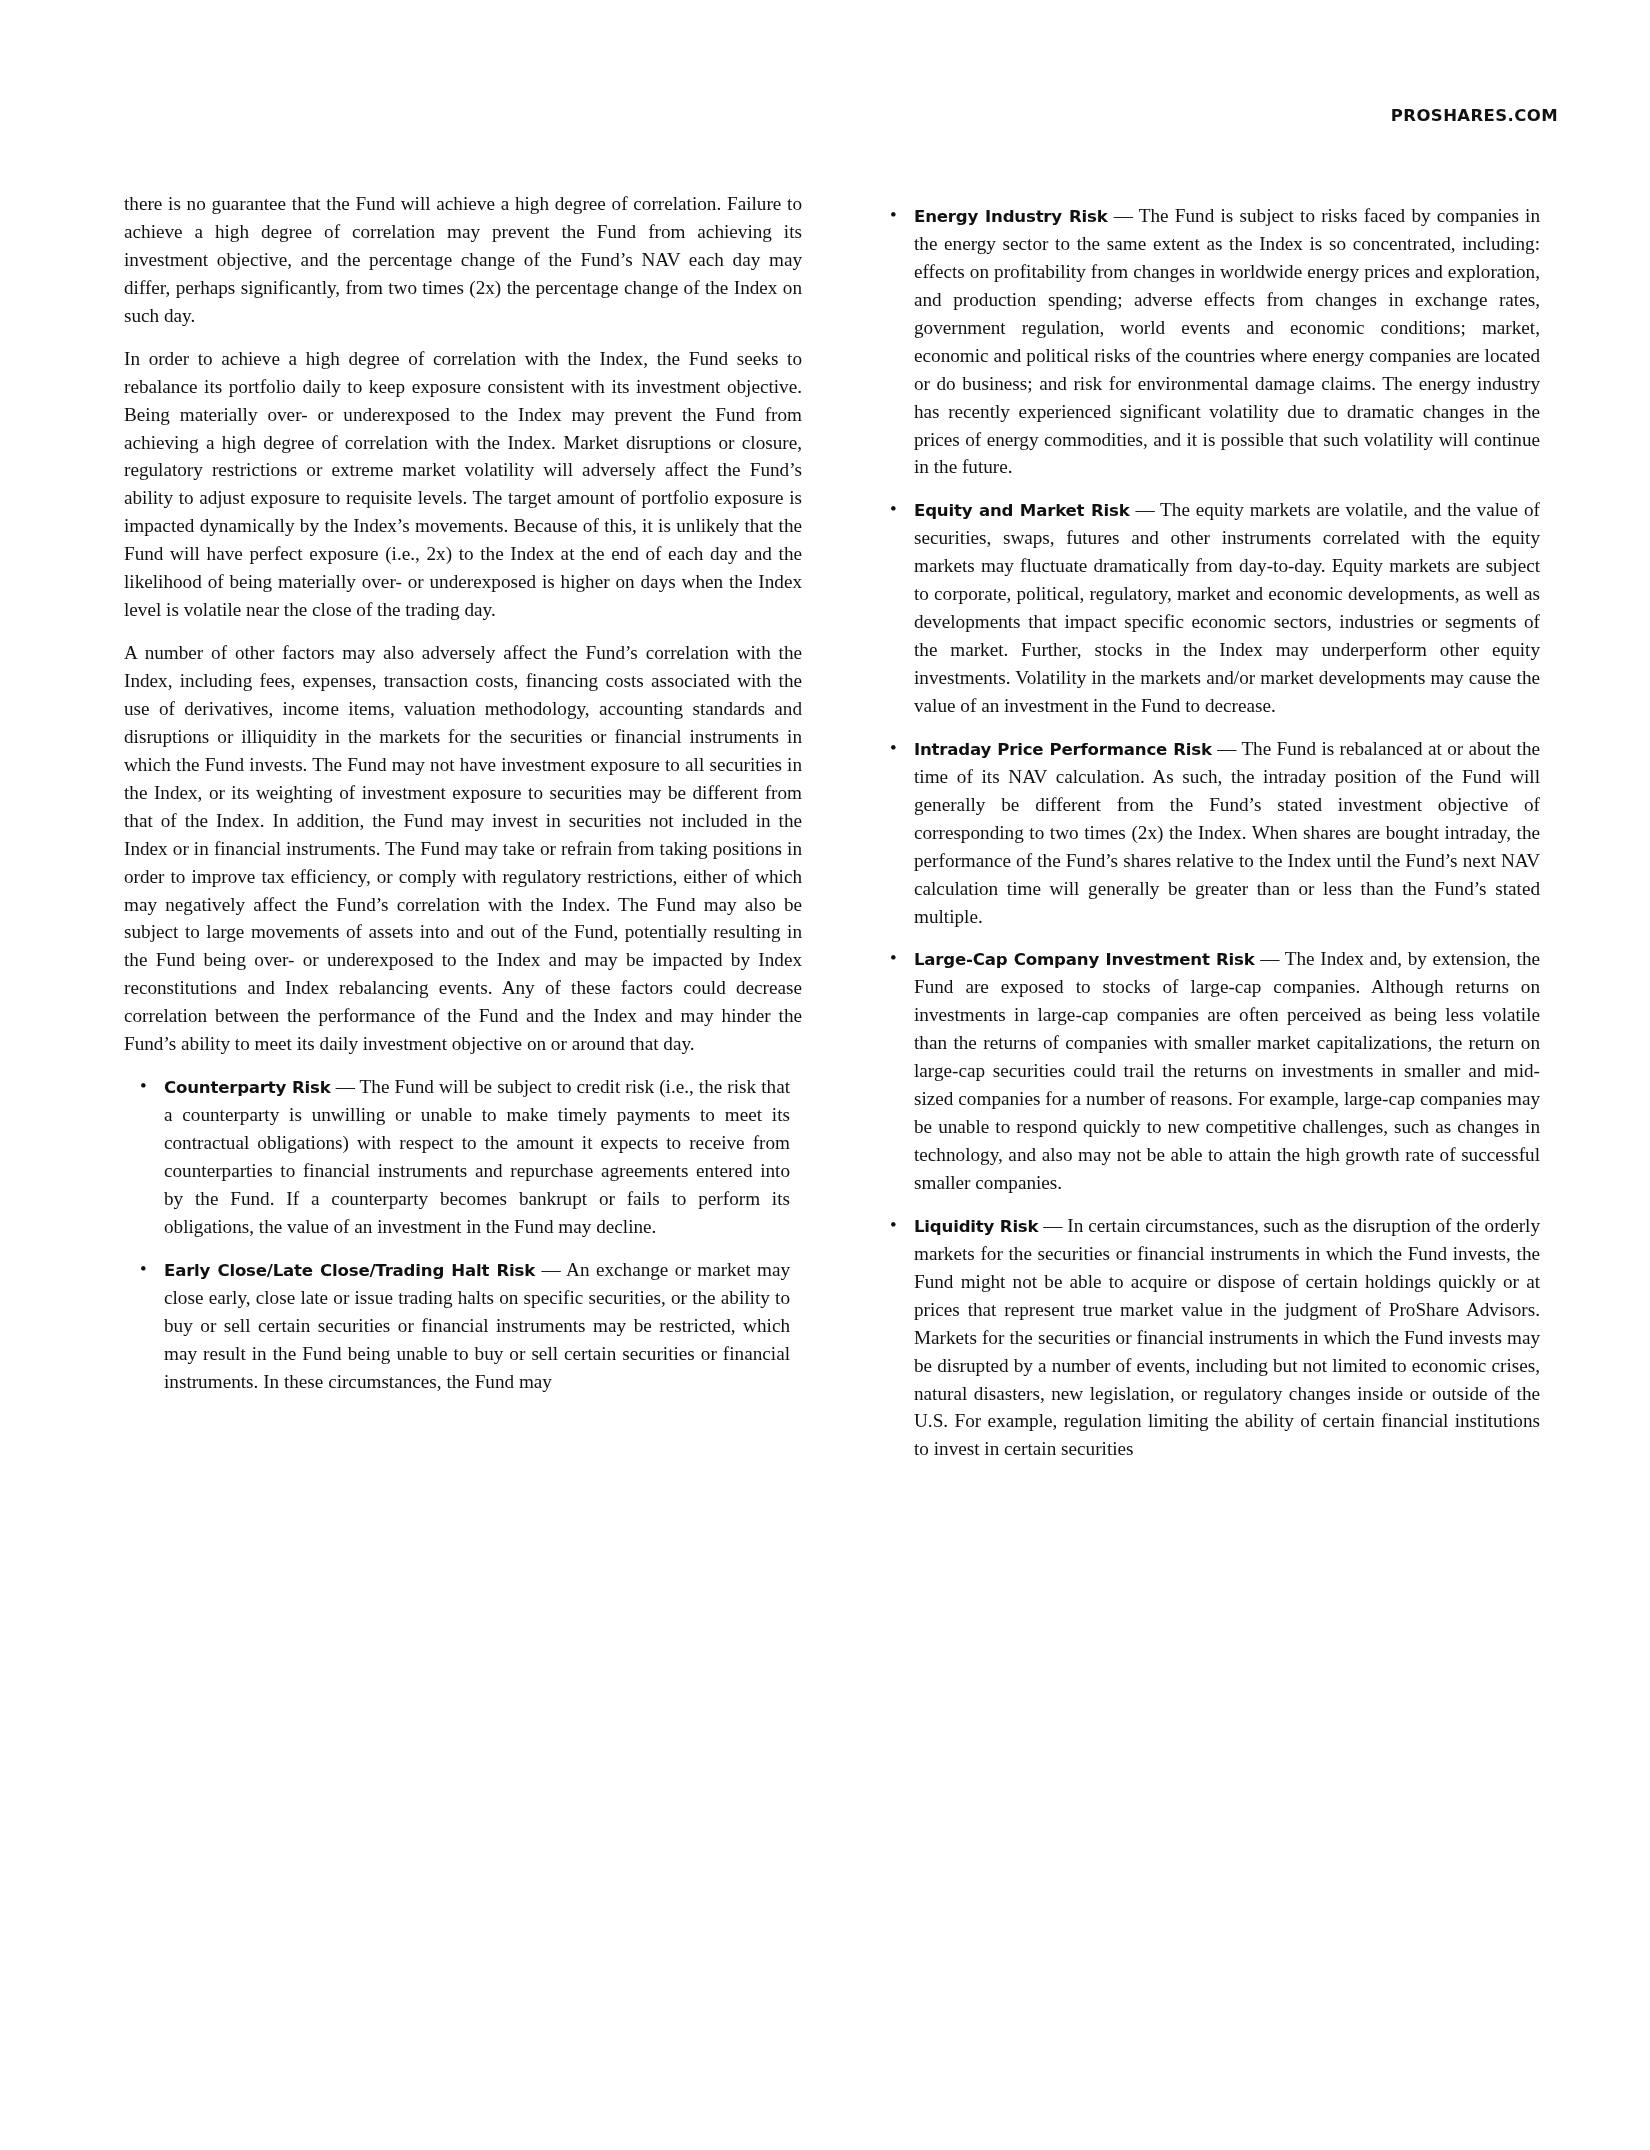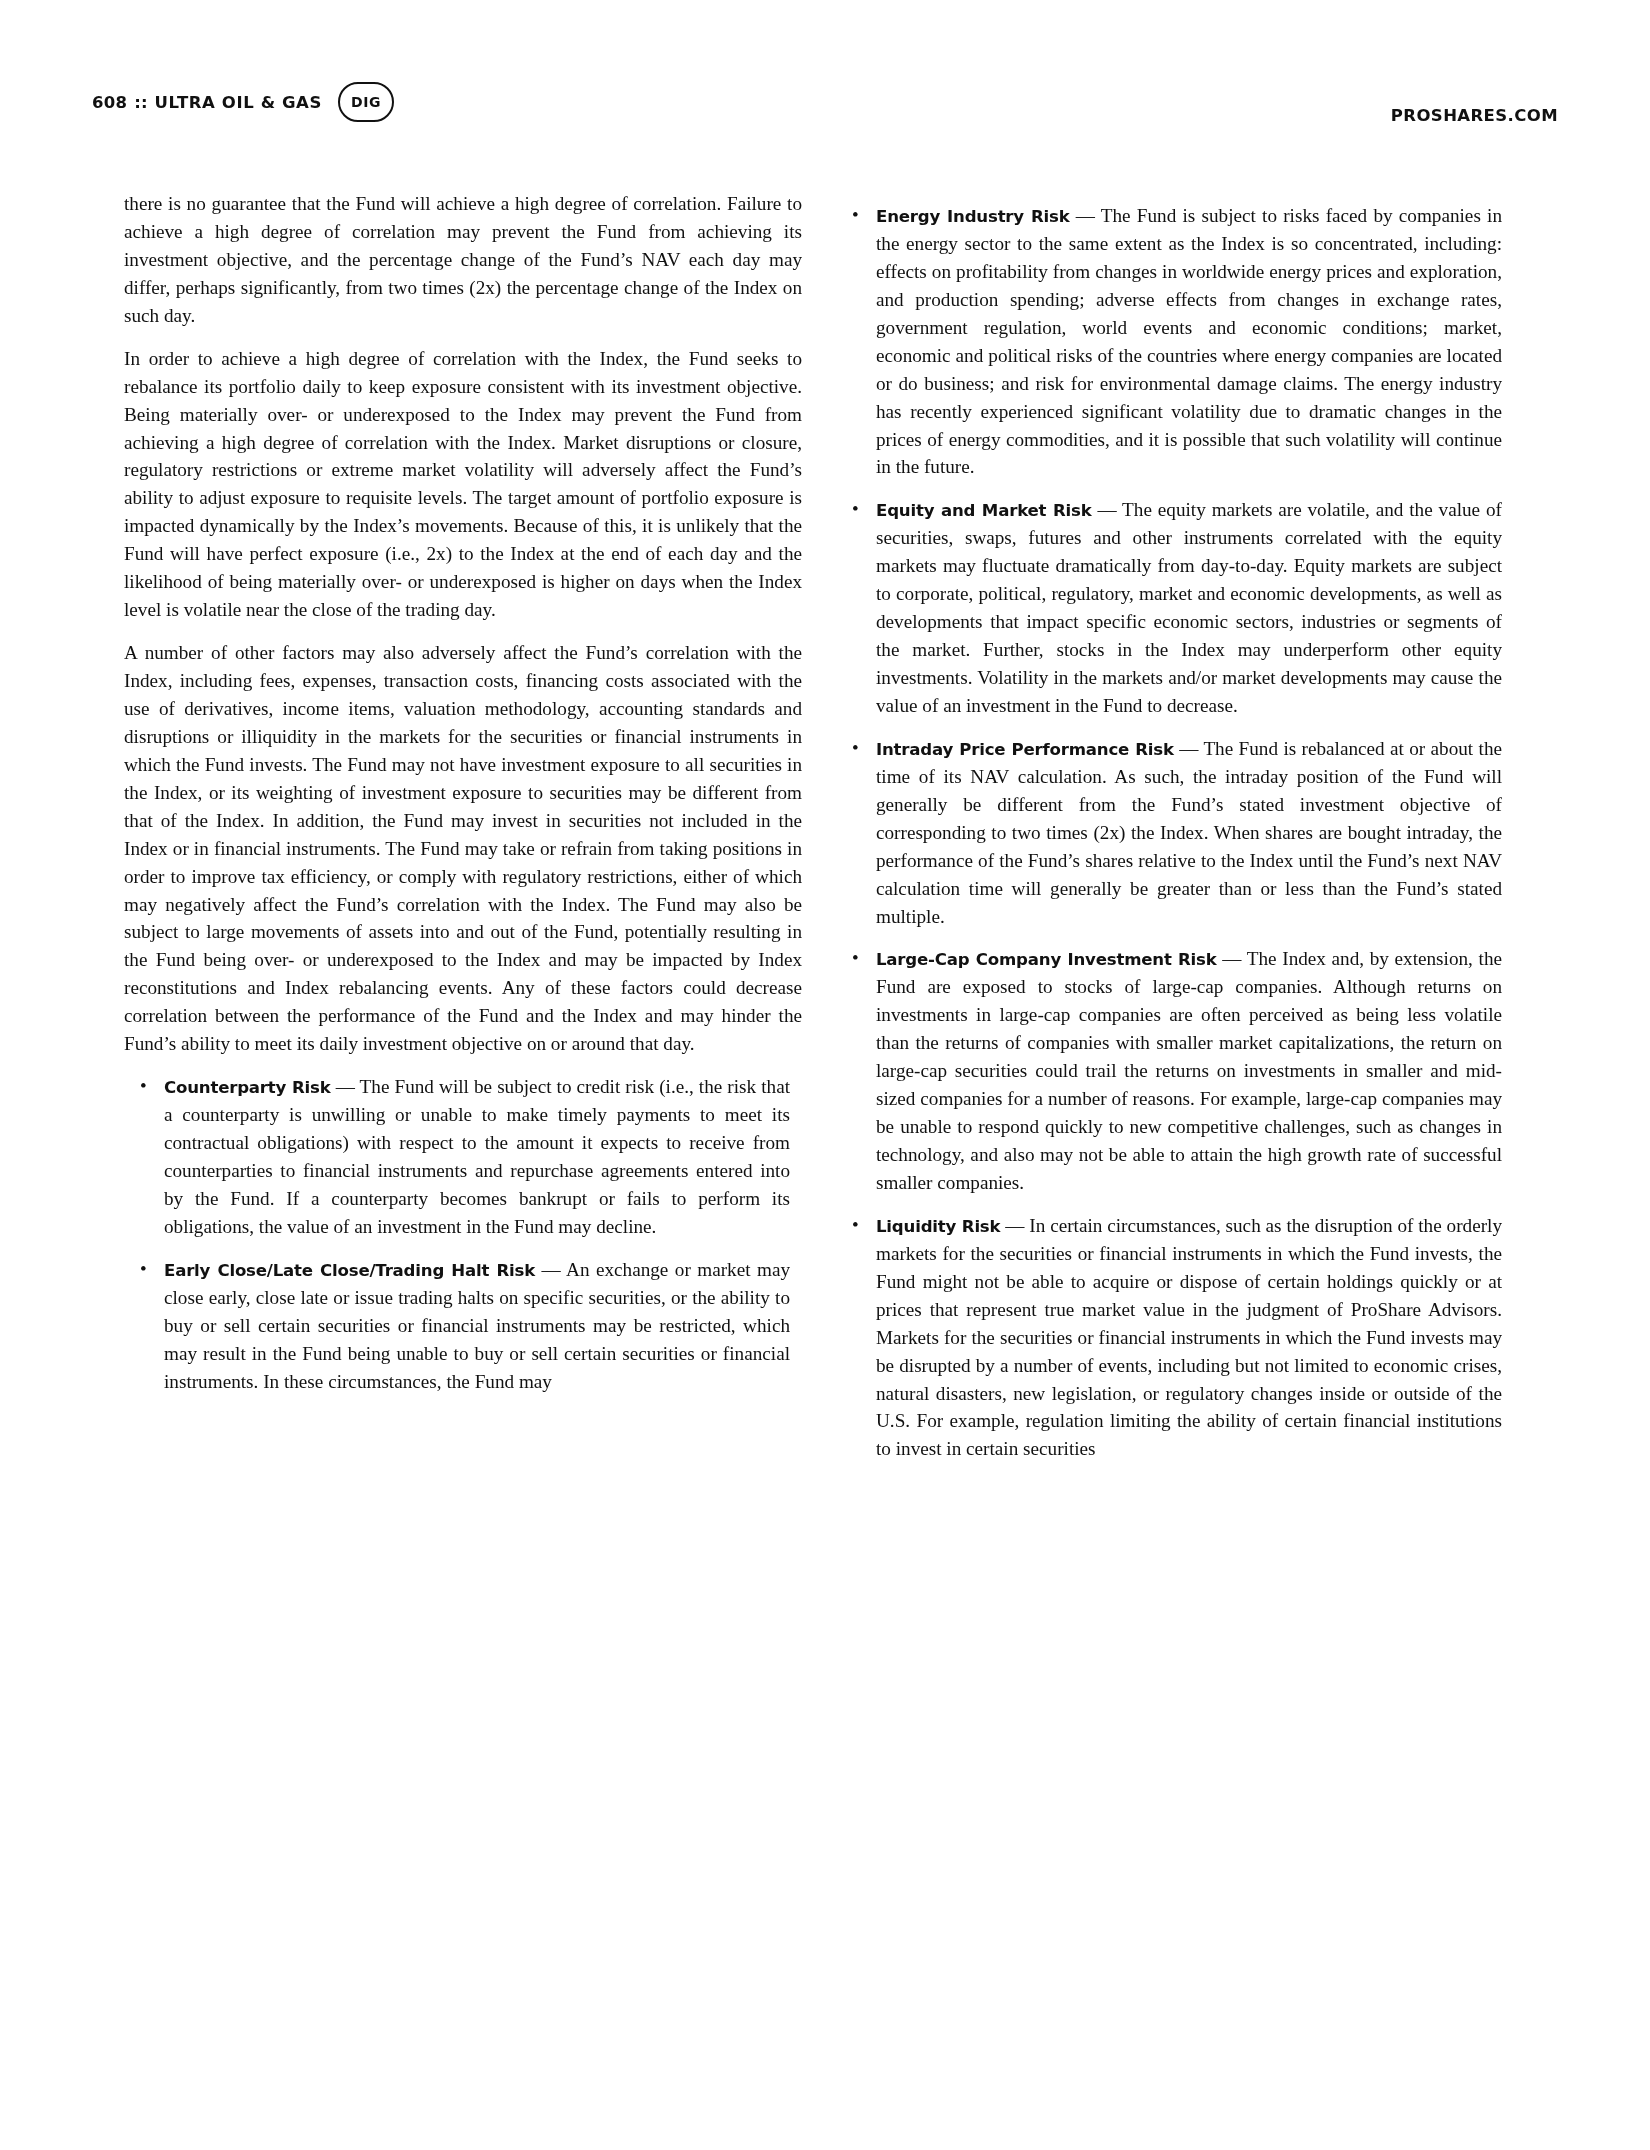--- a/index.html
+++ b/index.html
@@ -82,21 +82,21 @@
   }
 
   
   .columns {
     position: absolute;
     top: 190px;
     left: 124px;
     right: 124px;
     bottom: 40px;
     display: flex;
-    gap: 34px;
+    gap: 72px;
   }
   .column {
     width: 678px;
     flex: 0 0 678px;
   }
 
   p.body-par {
     margin: 0 0 15px 0;
     font-size: 19.2px;
     line-height: 1.455;
@@ -134,26 +134,20 @@
     font-size: 16.6px;
     letter-spacing: -0.2px;
   }
 </style>
 </head>
 <body>
 
 <div class="page">
 
   <div class="page-header">
-    <div class="header-left">
-      <span class="header-pagenum">608</span>
-      <span class="header-sep">::</span>
-      <span class="header-fundname">ULTRA OIL &amp; GAS</span>
-      <span class="ticker-badge">DIG</span>
-    </div>
     <div class="header-right">PROSHARES.COM</div>
   </div>
 
   <div class="columns">
 
     <div class="column">
       <p class="body-par">there is no guarantee that the Fund will achieve a high degree of correlation. Failure to achieve a high degree of correlation may prevent the Fund from achieving its investment objective, and the percentage change of the Fund’s NAV each day may differ, perhaps significantly, from two times (2x) the percentage change of the Index on such day.</p>
       <p class="body-par">In order to achieve a high degree of correlation with the Index, the Fund seeks to rebalance its portfolio daily to keep exposure consistent with its investment objective. Being materially over- or underexposed to the Index may prevent the Fund from achieving a high degree of correlation with the Index. Market disruptions or closure, regulatory restrictions or extreme market volatility will adversely affect the Fund’s ability to adjust exposure to requisite levels. The target amount of portfolio exposure is impacted dynamically by the Index’s movements. Because of this, it is unlikely that the Fund will have perfect exposure (i.e., 2x) to the Index at the end of each day and the likelihood of being materially over- or underexposed is higher on days when the Index level is volatile near the close of the trading day.</p>
       <p class="body-par">A number of other factors may also adversely affect the Fund’s correlation with the Index, including fees, expenses, transaction costs, financing costs associated with the use of derivatives, income items, valuation methodology, accounting standards and disruptions or illiquidity in the markets for the securities or financial instruments in which the Fund invests. The Fund may not have investment exposure to all securities in the Index, or its weighting of investment exposure to securities may be different from that of the Index. In addition, the Fund may invest in securities not included in the Index or in financial instruments. The Fund may take or refrain from taking positions in order to improve tax efficiency, or comply with regulatory restrictions, either of which may negatively affect the Fund’s correlation with the Index. The Fund may also be subject to large movements of assets into and out of the Fund, potentially resulting in the Fund being over- or underexposed to the Index and may be impacted by Index reconstitutions and Index rebalancing events. Any of these factors could decrease correlation between the performance of the Fund and the Index and may hinder the Fund’s ability to meet its daily investment objective on or around that day.</p>
 

